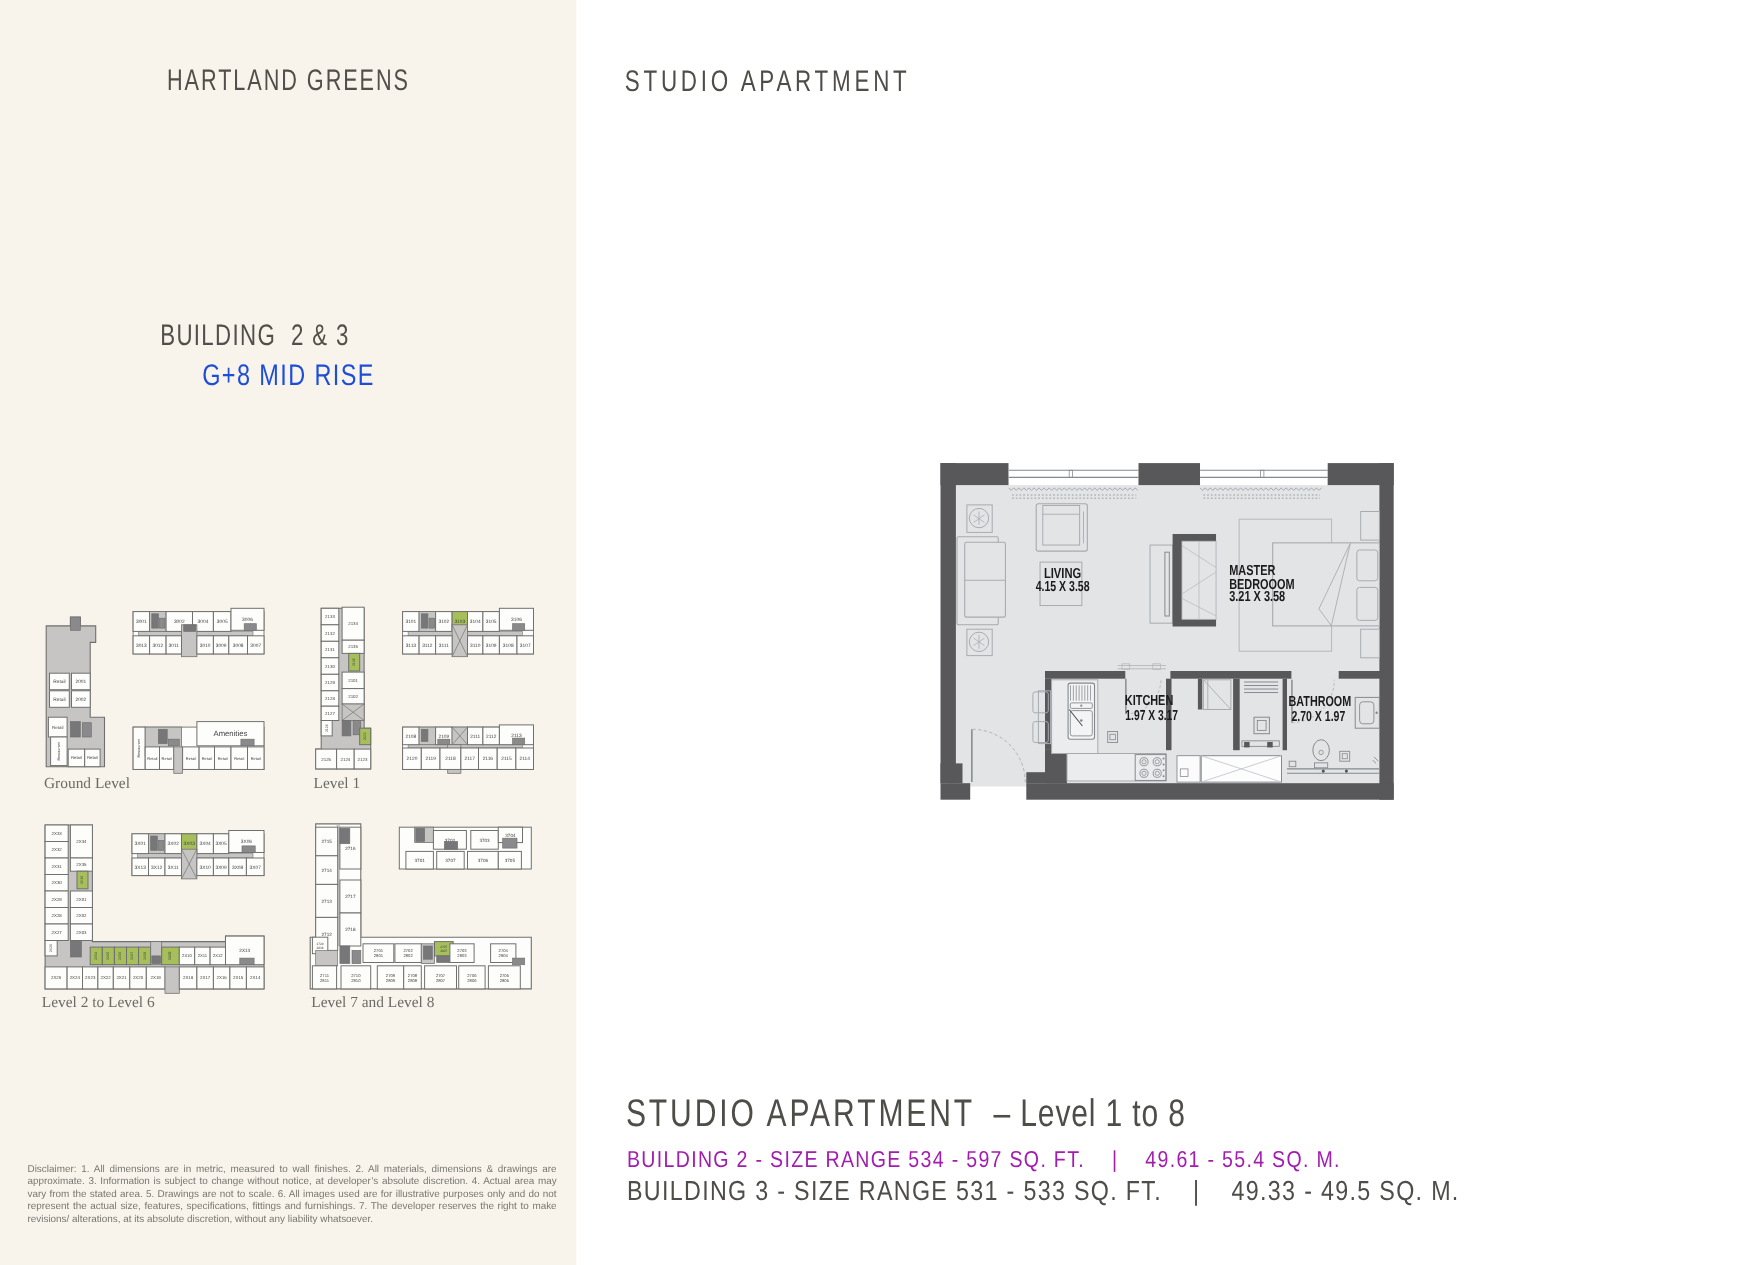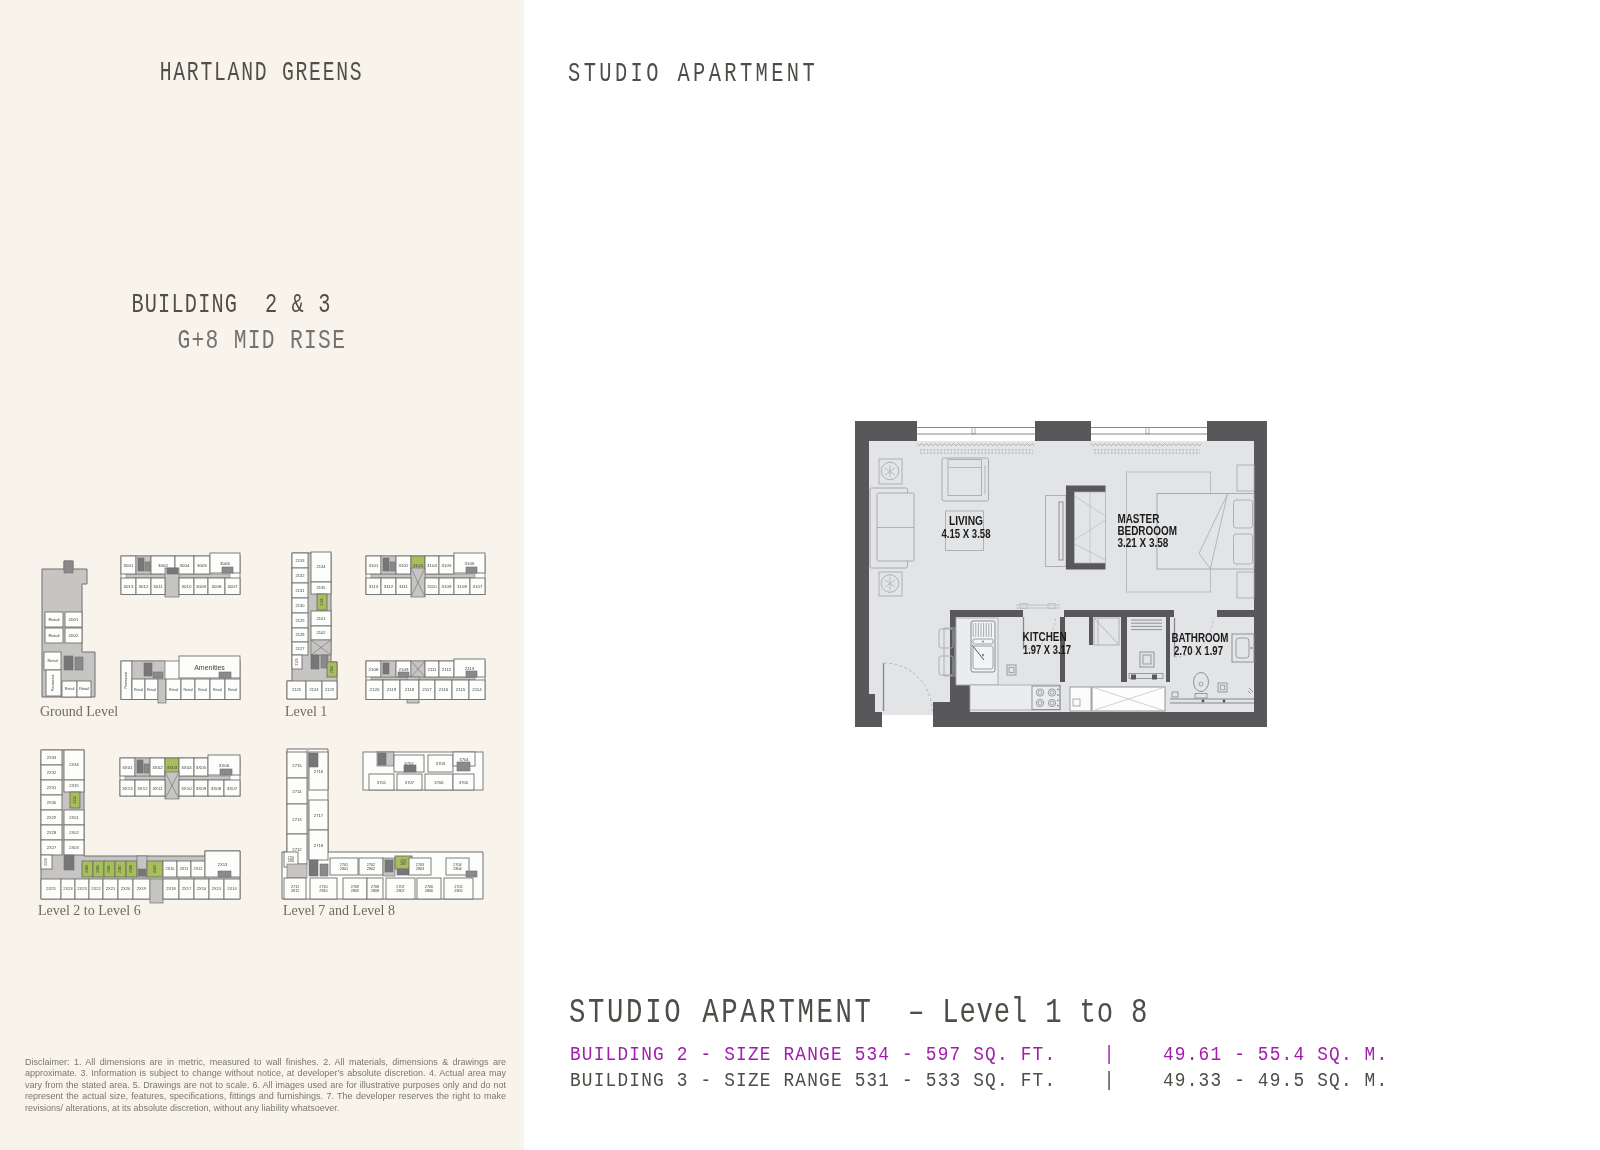--- a/index.html
+++ b/index.html
@@ -1,28 +1,28 @@
 <!DOCTYPE html>
 <html><head><meta charset="utf-8">
 <style>
 html,body{margin:0;padding:0}
 body{width:1600px;height:1150px;background:#ffffff;position:relative;overflow:hidden;
  font-family:"Liberation Sans",sans-serif}
 .abs{position:absolute}
-.ser{font-family:Liberation Mono, monospace;color:#4e4d48}
+.ser{font-family:Liberation Sans, sans-serif;color:#4e4d48}
 </style></head>
 <body>
 
 <div class="abs" style="left:0;top:0;width:524px;height:1150px;background:#f8f4eb"></div>
 
 <div class="abs ser" style="left:0;top:58px;width:524px;text-align:center;font-size:27px;letter-spacing:2.4px;color:#514f4a"><span style="display:inline-block;transform:scaleX(0.73)">HARTLAND GREENS</span></div>
 
 <div class="abs ser" style="left:0;top:290px;width:464px;text-align:center;font-size:27px;letter-spacing:1.6px;color:#514f4a"><span style="display:inline-block;transform:scaleX(0.75)">BUILDING&nbsp; 2 &amp; 3</span></div>
 
-<div class="abs ser" style="left:0;top:326px;width:524px;text-align:center;font-size:27px;letter-spacing:1.6px;color:#737373"><span style="display:inline-block;transform:scaleX(0.79)">G+8 MID RISE</span></div>
+<div class="abs ser" style="left:0;top:326px;width:524px;text-align:center;font-size:27px;letter-spacing:1.6px;color:#1d4ed8"><span style="display:inline-block;transform:scaleX(0.79)">G+8 MID RISE</span></div>
 
 <div class="abs ser" style="left:568px;top:59px;font-size:27px;letter-spacing:4.5px;color:#4e4d48"><span style="display:inline-block;transform:scaleX(0.755);transform-origin:0 0">STUDIO APARTMENT</span></div>
 
 <svg class="abs" style="left:30px;top:545px" width="470" height="380" viewBox="30 545 470 380">
 
 <g>
 
 <path d="M42,569 L64,569 L64,561 L73,561 L73,569 L87,569 L87,584 L82,584 L82,652 L95,652 L95,697 L42,697 Z" fill="#c6c5c3" stroke="#6f6f6d" stroke-width="1"></path>
 
 <rect x="64" y="561" width="9" height="12" fill="#8a8a8c" stroke="#6f6f6d" stroke-width="0.6"></rect>
@@ -659,14 +659,14 @@
 <text x="1023" y="654.2" font-size="13.2" font-weight="bold" fill="#1b1b1b" textLength="48" lengthAdjust="spacingAndGlyphs">1.97 X 3.17</text>
 
 <text x="1171.4" y="642" font-size="13.2" font-weight="bold" fill="#1b1b1b" textLength="57" lengthAdjust="spacingAndGlyphs">BATHROOM</text>
 <text x="1174" y="655" font-size="13.2" font-weight="bold" fill="#1b1b1b" textLength="49" lengthAdjust="spacingAndGlyphs">2.70 X 1.97</text>
 </svg>
 
 <div class="abs ser" style="left:569px;top:993px;font-size:35px;color:#4e4d48;white-space:nowrap"><span style="display:inline-block;transform:scaleX(0.78);transform-origin:0 0"><span style="letter-spacing:3.4px">STUDIO APARTMENT</span><span style="letter-spacing:1px">&nbsp; – Level 1 to 8</span></span></div>
 
 <div class="abs ser" style="left:570px;top:1043px;font-size:21px;letter-spacing:1.4px;color:#a21caf;white-space:nowrap"><span style="display:inline-block;transform:scaleX(0.847);transform-origin:0 0">BUILDING 2 - SIZE RANGE 534 - 597 SQ. FT. &nbsp; &nbsp;|&nbsp; &nbsp; 49.61 - 55.4 SQ. M.</span></div>
 
-<div class="abs ser" style="left:570px;top:1069px;font-size:21px;letter-spacing:1.4px;color:#4e4d48;white-space:nowrap"><span style="display:inline-block;transform:scaleX(0.847);transform-origin:0 0">BUILDING 3 - SIZE RANGE 531 - 533 SQ. FT. &nbsp; &nbsp;|&nbsp; &nbsp; 49.33 - 49.5 SQ. M.</span></div>
+<div class="abs ser" style="left:570px;top:1069px;font-size:25px;letter-spacing:1.4px;color:#4e4d48;white-space:nowrap"><span style="display:inline-block;transform:scaleX(0.847);transform-origin:0 0">BUILDING 3 - SIZE RANGE 531 - 533 SQ. FT. &nbsp; &nbsp;|&nbsp; &nbsp; 49.33 - 49.5 SQ. M.</span></div>
 
 <div class="abs" style="left:25px;top:1057px;width:481px;font-size:9px;line-height:11.45px;color:#787771;text-align:justify">Disclaimer: 1. All dimensions are in metric, measured to wall finishes. 2. All materials, dimensions &amp; drawings are approximate. 3. Information is subject to change without notice, at developer’s absolute discretion. 4. Actual area may vary from the stated area. 5. Drawings are not to scale. 6. All images used are for illustrative purposes only and do not represent the actual size, features, specifications, fittings and furnishings. 7. The developer reserves the right to make revisions/ alterations, at its absolute discretion, without any liability whatsoever.</div>
 </body></html>

